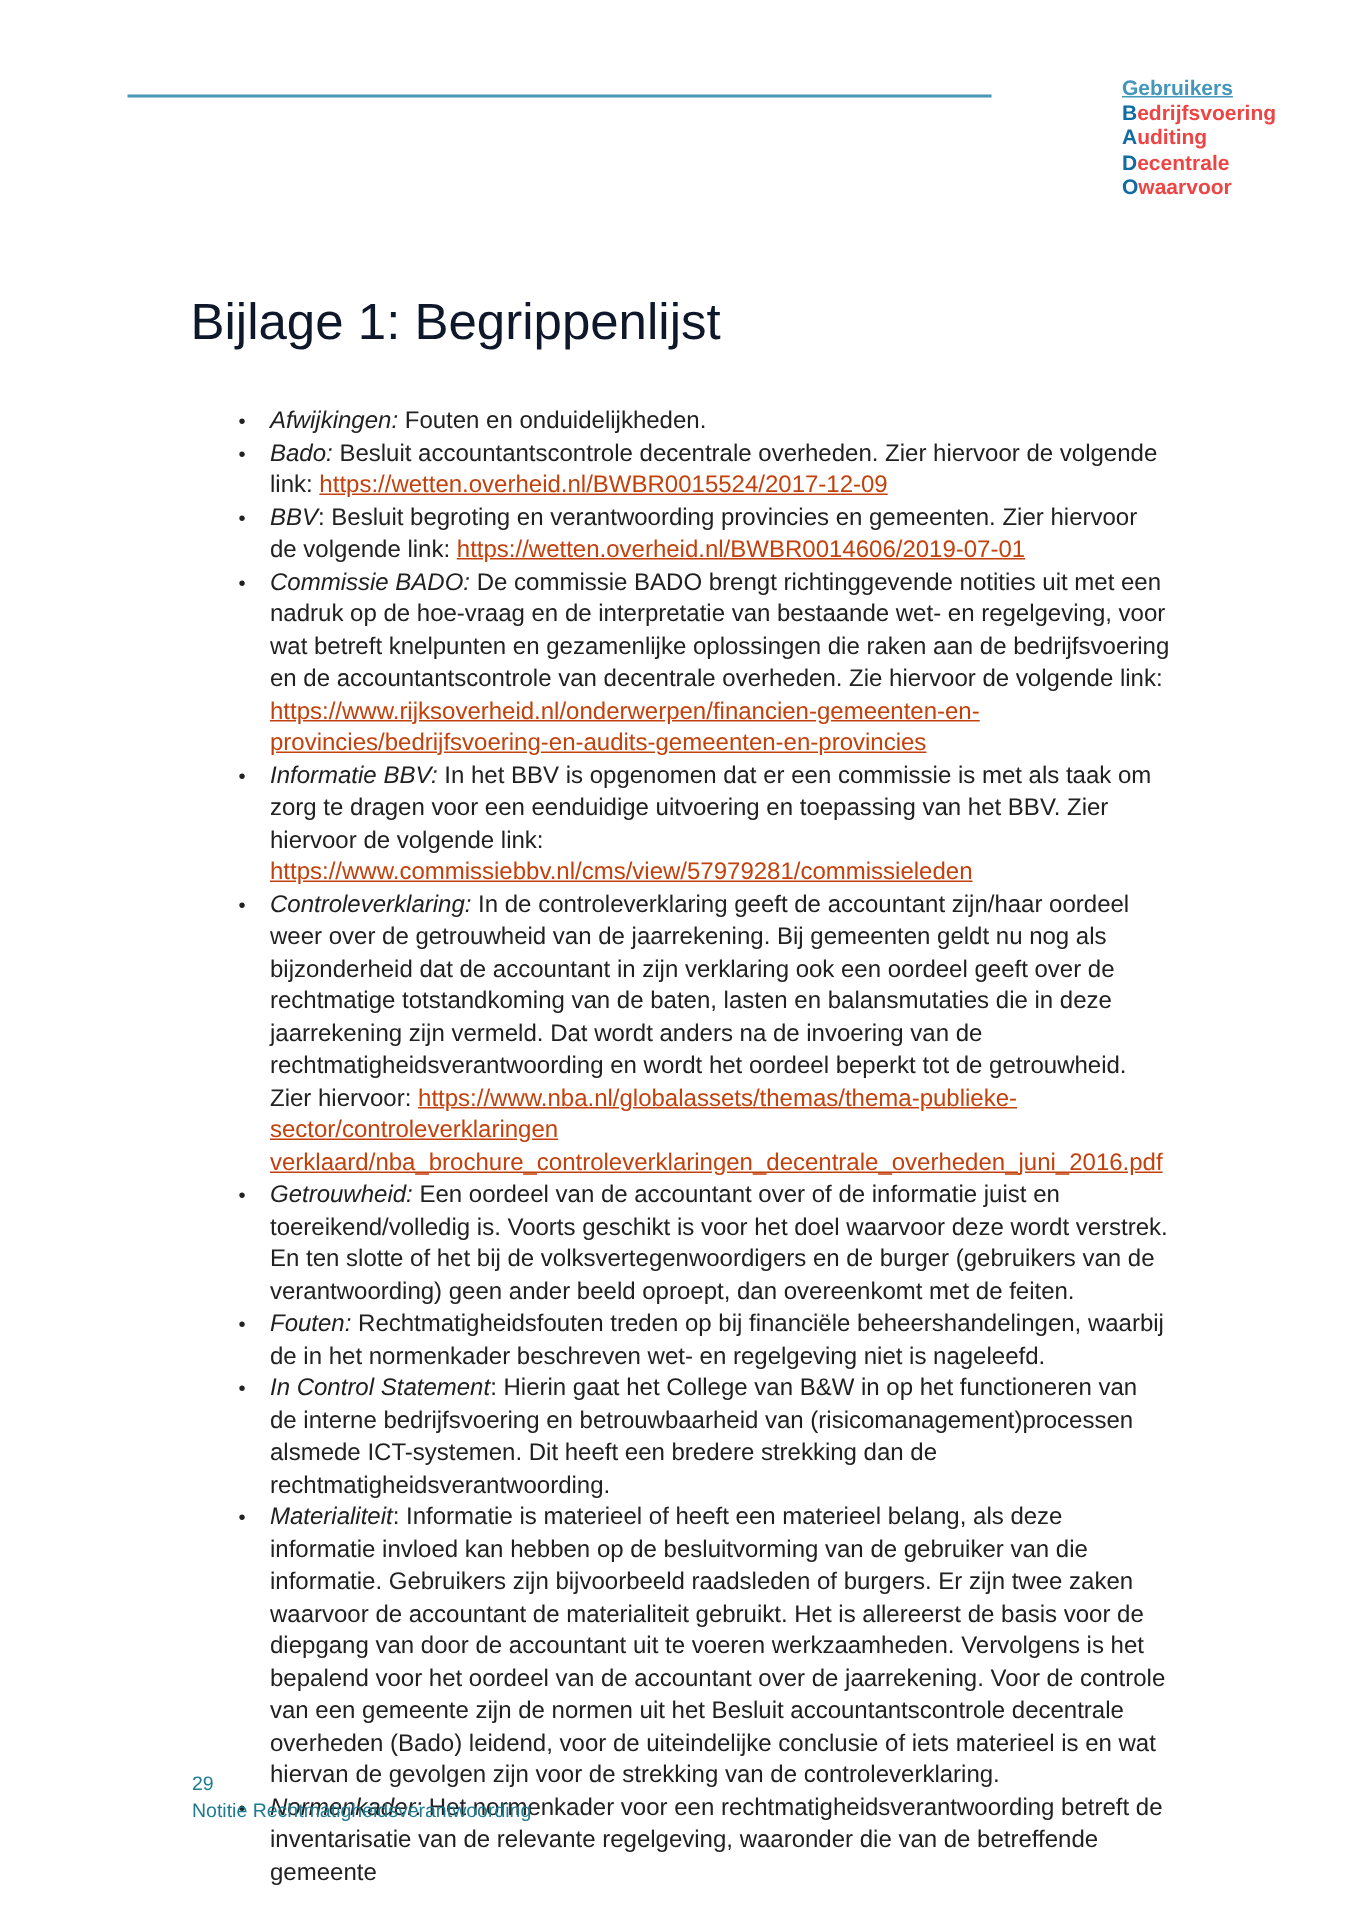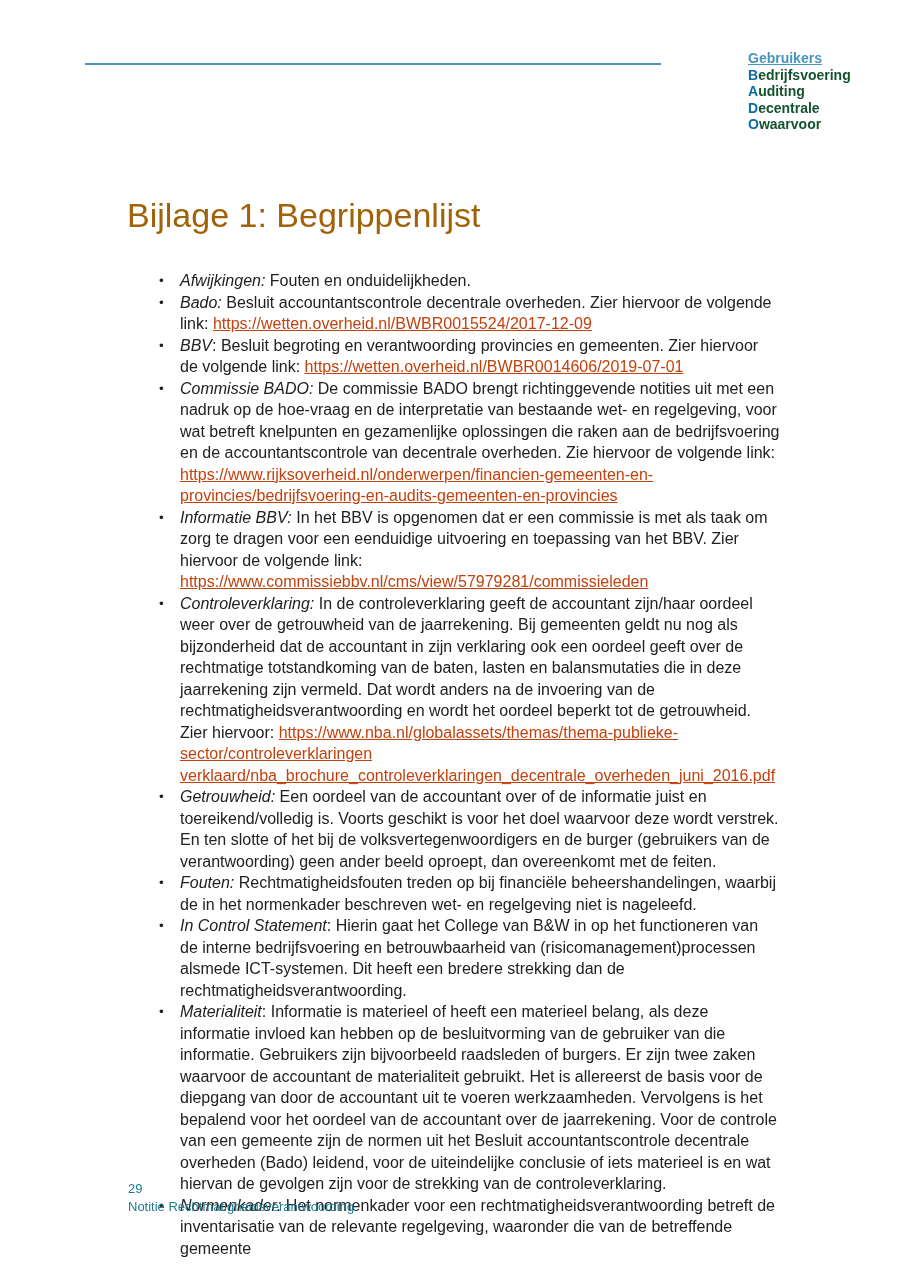--- a/index.html
+++ b/index.html
@@ -23,29 +23,29 @@
     font-size: 14px;
     line-height: 16.5px;
     font-weight: bold;
     white-space: nowrap;
   }
   .logo-commissie {
     color: #4596bb;
     text-decoration: underline;
   }
   .logo-initial { color: #0f6ba3; }
-  .logo-rest { color: #14532d; }
+  .logo-rest { color: #ef4444; }
 
   .doc-title {
     position: absolute;
     left: 127px; top: 196px;
     margin: 0;
     font-size: 34px;
     font-weight: 400;
-    color: #a16207;
+    color: #0f172a;
     letter-spacing: 0px;
   }
 
   .glossary {
     position: absolute;
     left: 128px; top: 270px;
     width: 652px;
     list-style: none;
     margin: 0; padding: 0;
     font-size: 16px;

